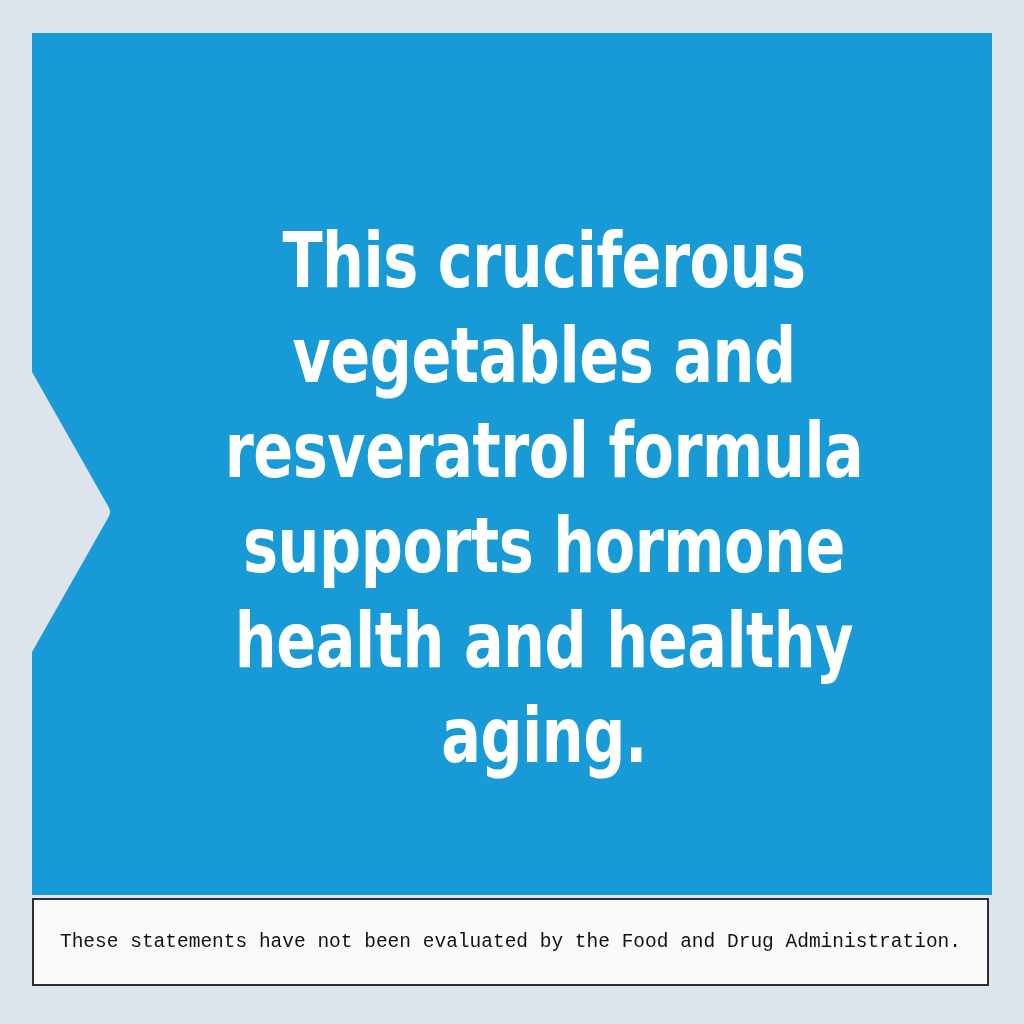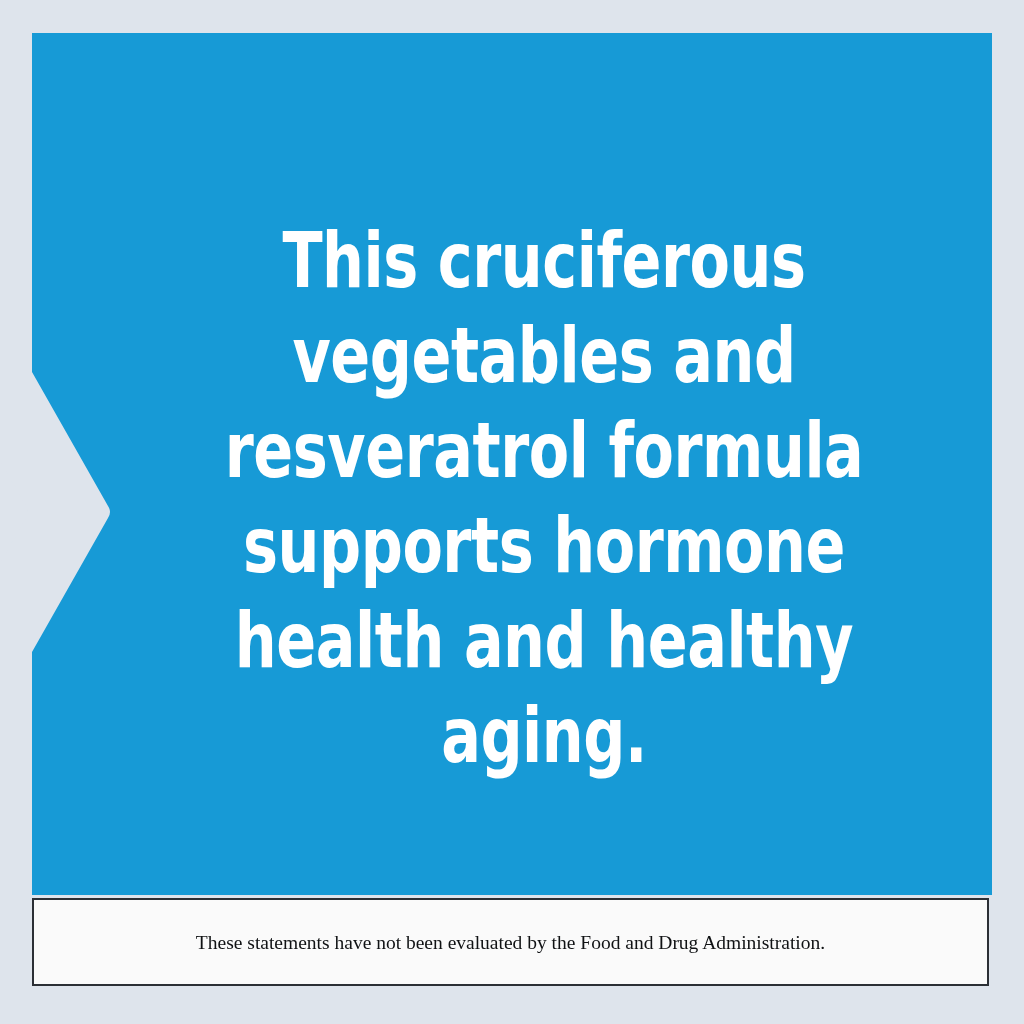--- a/index.html
+++ b/index.html
@@ -72,21 +72,21 @@
     box-sizing: border-box;
     background: #fafafa;
     border: 2px solid #2b2f35;
     display: flex;
     flex-direction: column;
     align-items: center;
     justify-content: center;
   }
   .disclaimer-line {
     color: #101214;
-    font-family: Liberation Serif, serif;
+    font-family: Liberation Mono, monospace;
     font-size: 19.5px;
     font-weight: normal;
     line-height: 35px;
     text-align: right;
     white-space: nowrap;
   }
 </style>
 </head>
 <body>
 

